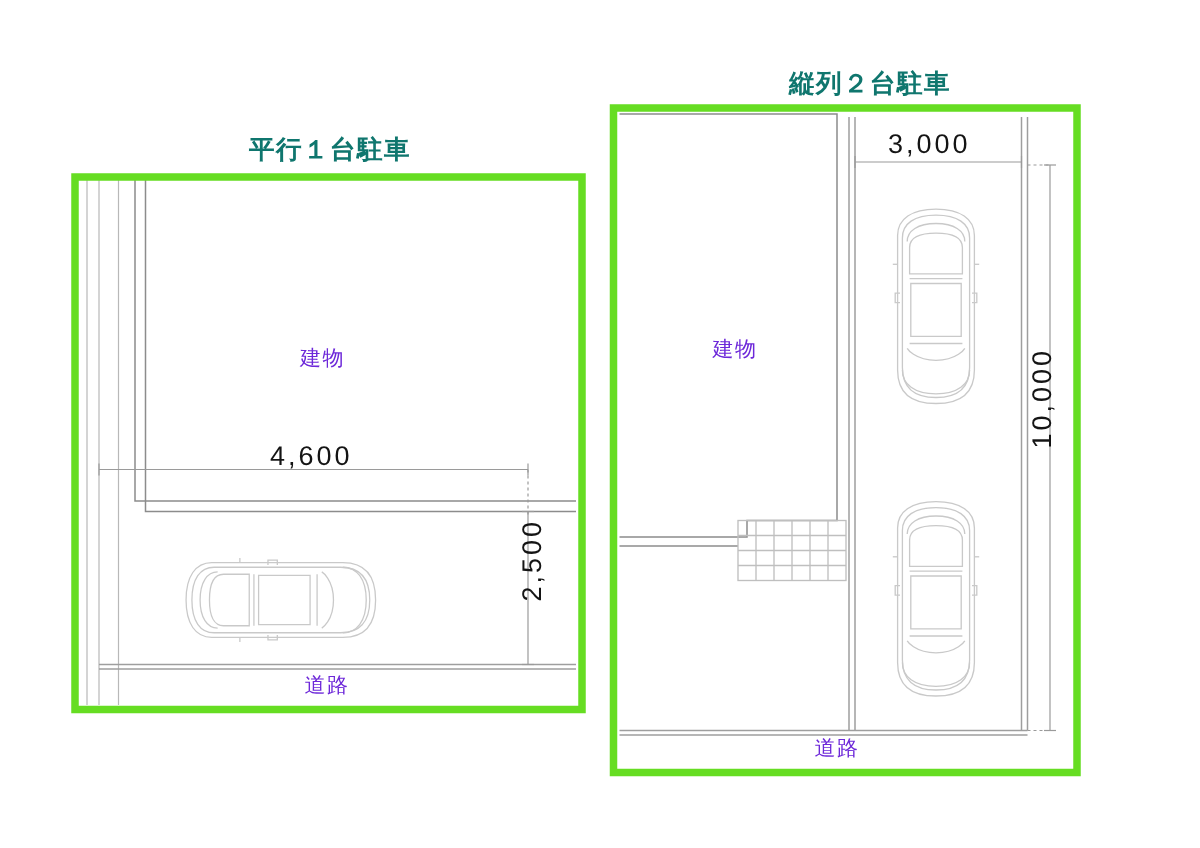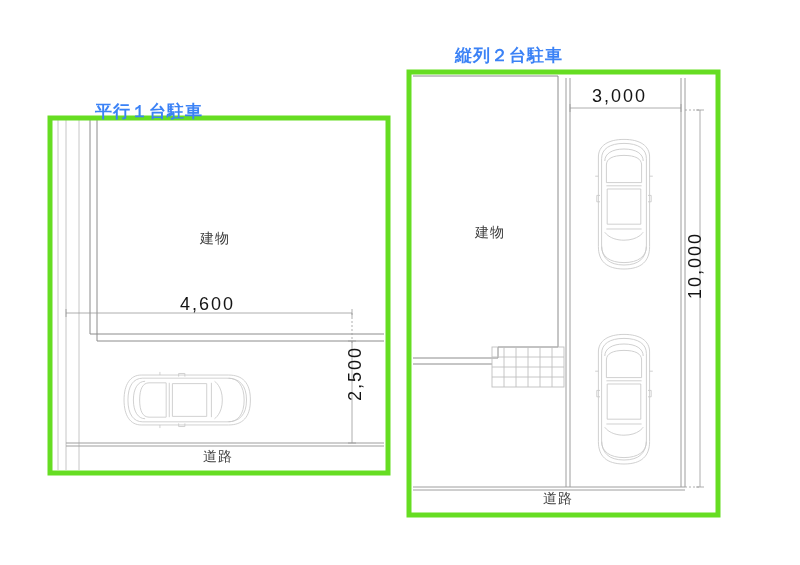--- a/index.html
+++ b/index.html
@@ -18,33 +18,33 @@
     position: absolute;
     left: 0; top: 0;
     width: 800px;
     height: 565px;
   }
   .plan-title {
     position: absolute;
     font-family: "Liberation Sans", "DejaVu Sans", sans-serif;
     font-weight: 700;
     font-size: 17px;
-    color: #3b82f6;
+    color: #0f766e;
     letter-spacing: 1px;
     white-space: nowrap;
-    text-align: left;
-  }
-  #title-left  { left: 95px;  top: 100px;  width: 250px; }
+    text-align: center;
+  }
+  #title-left  { left: 95px;  top: 88px;  width: 250px; }
   #title-right { left: 455px; top: 44px;  width: 250px; }
 
   .area-label {
     position: absolute;
     font-family: "Liberation Sans", "DejaVu Sans", sans-serif;
     font-size: 14px;
-    color: #404040;
+    color: #6d28d9;
     white-space: nowrap;
     letter-spacing: 1px;
     text-align: center;
   }
   #bldg-left   { left: 175px; top: 230px; width: 80px; }
   #bldg-right  { left: 450px; top: 224px; width: 80px; }
   #road-left   { left: 178px; top: 448px; width: 80px; }
   #road-right  { left: 518px; top: 490px; width: 80px; }
 
   .dim-text {

